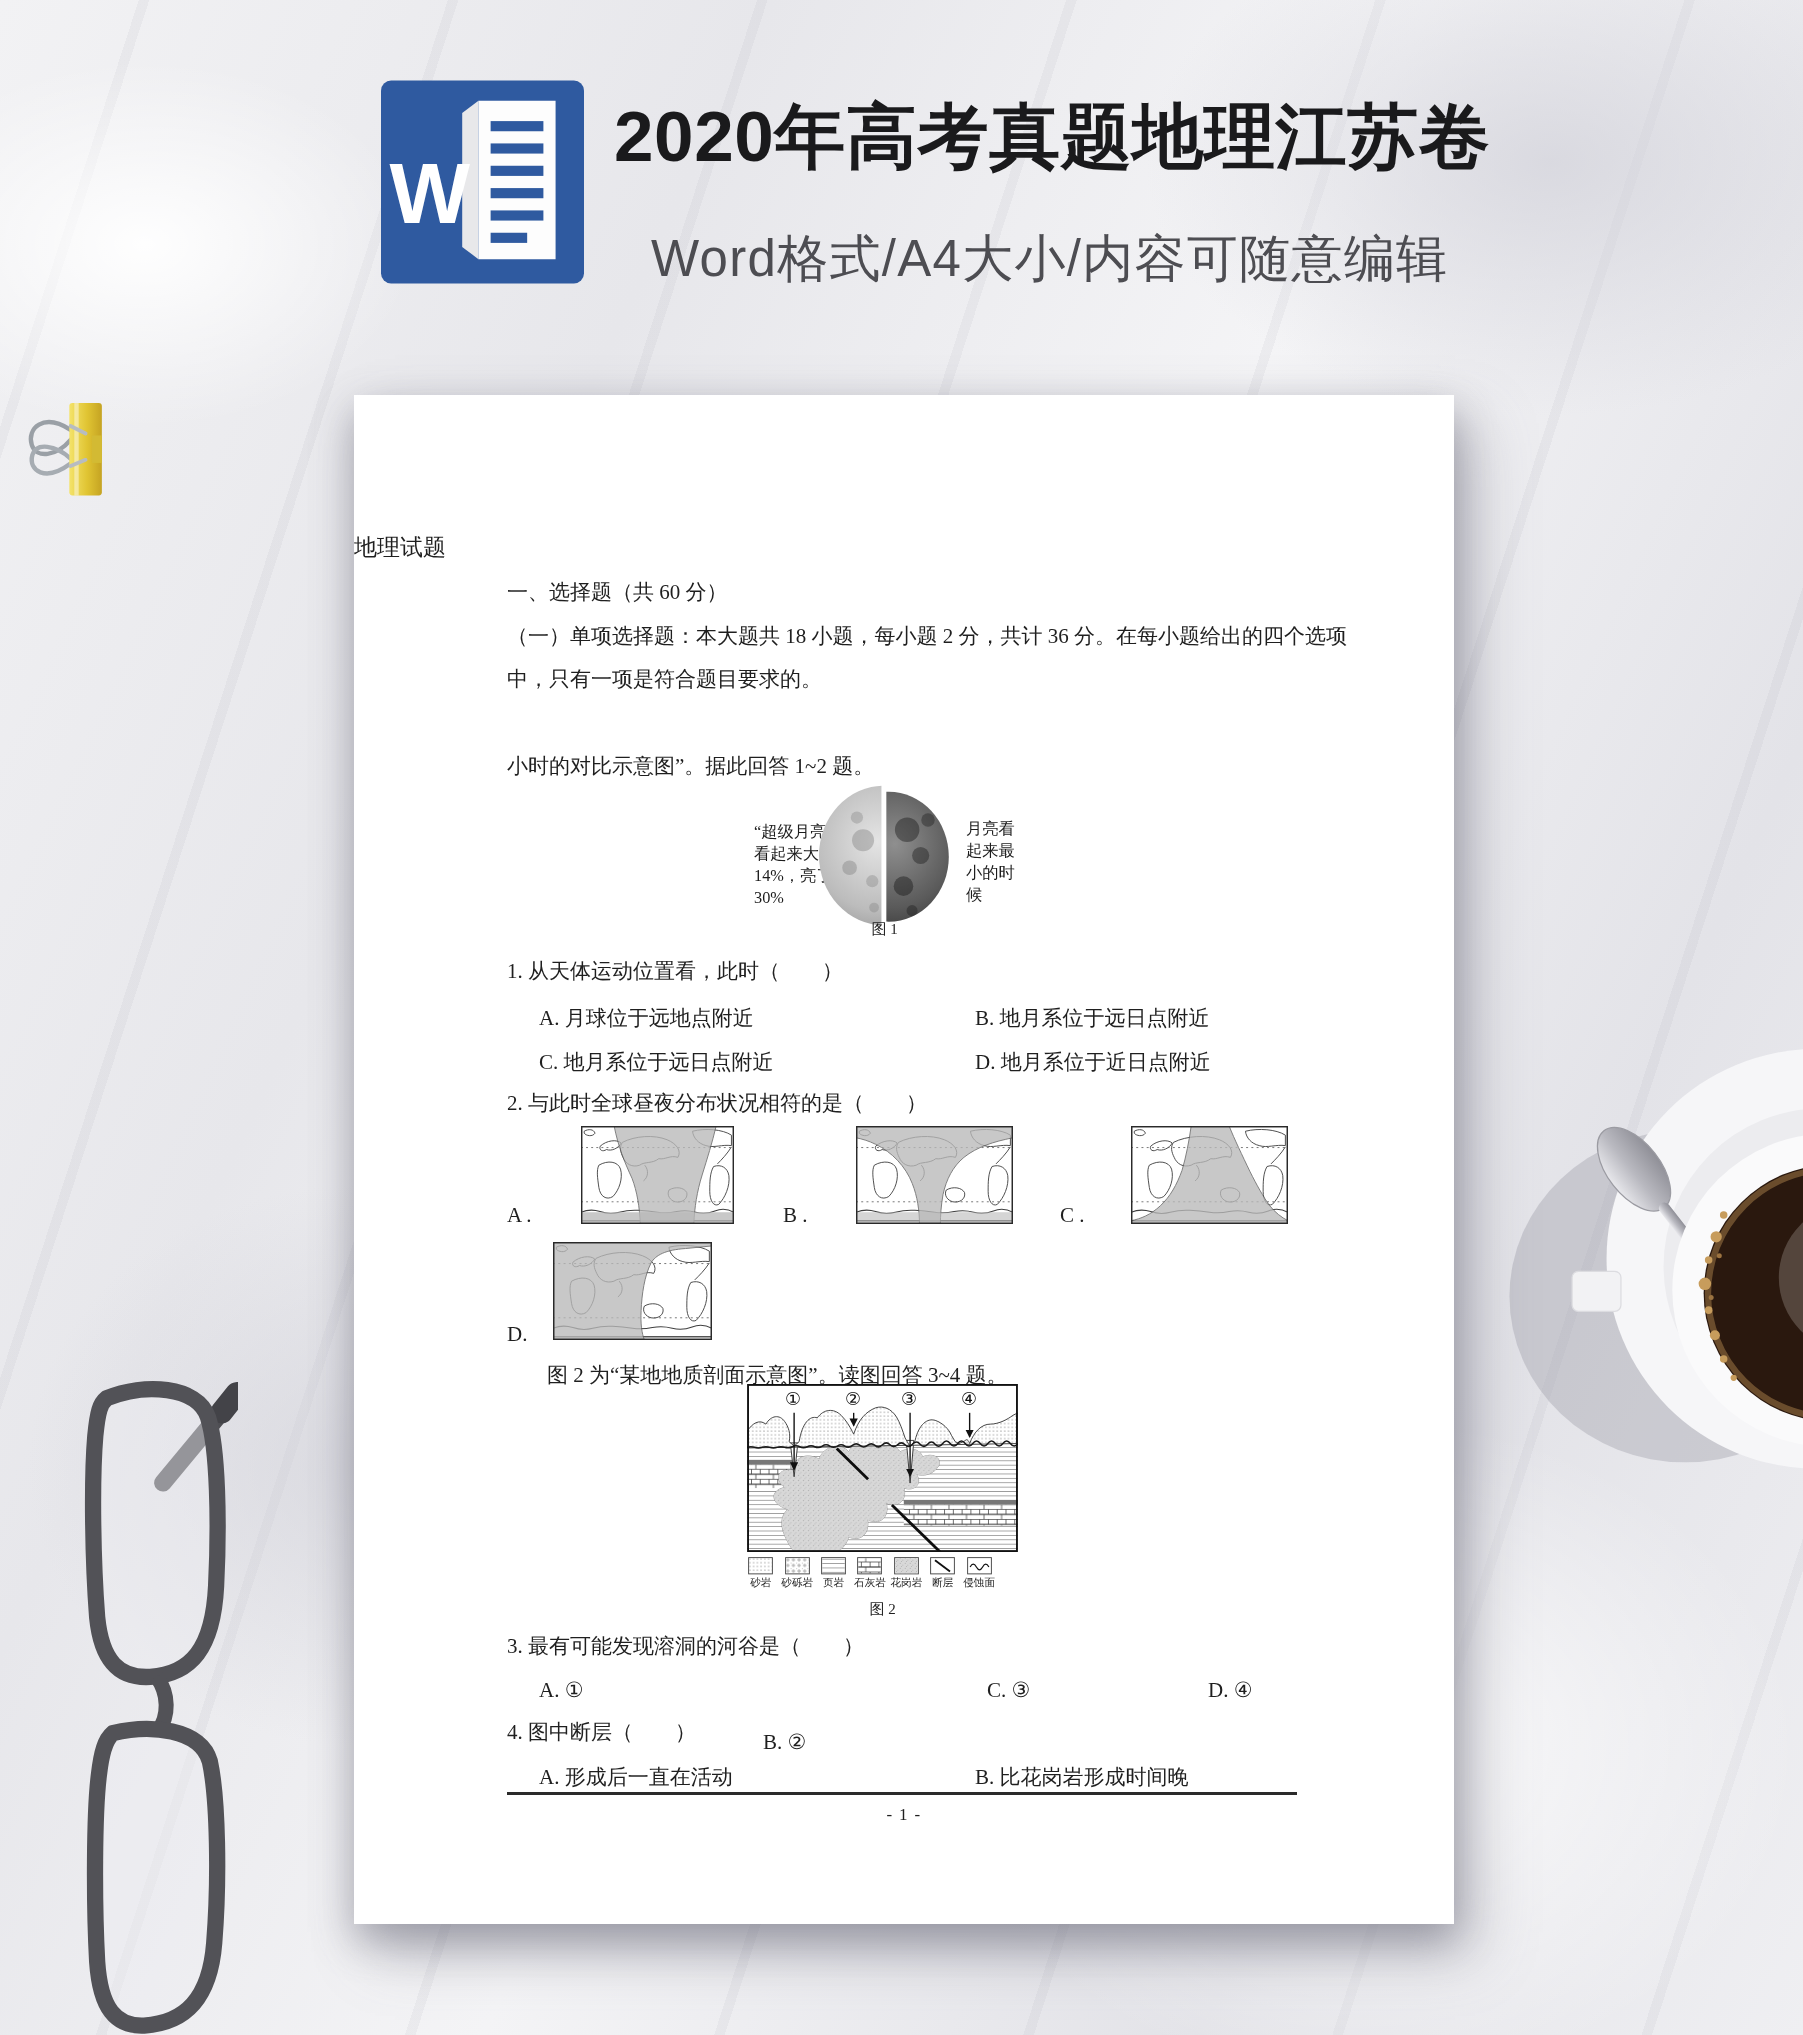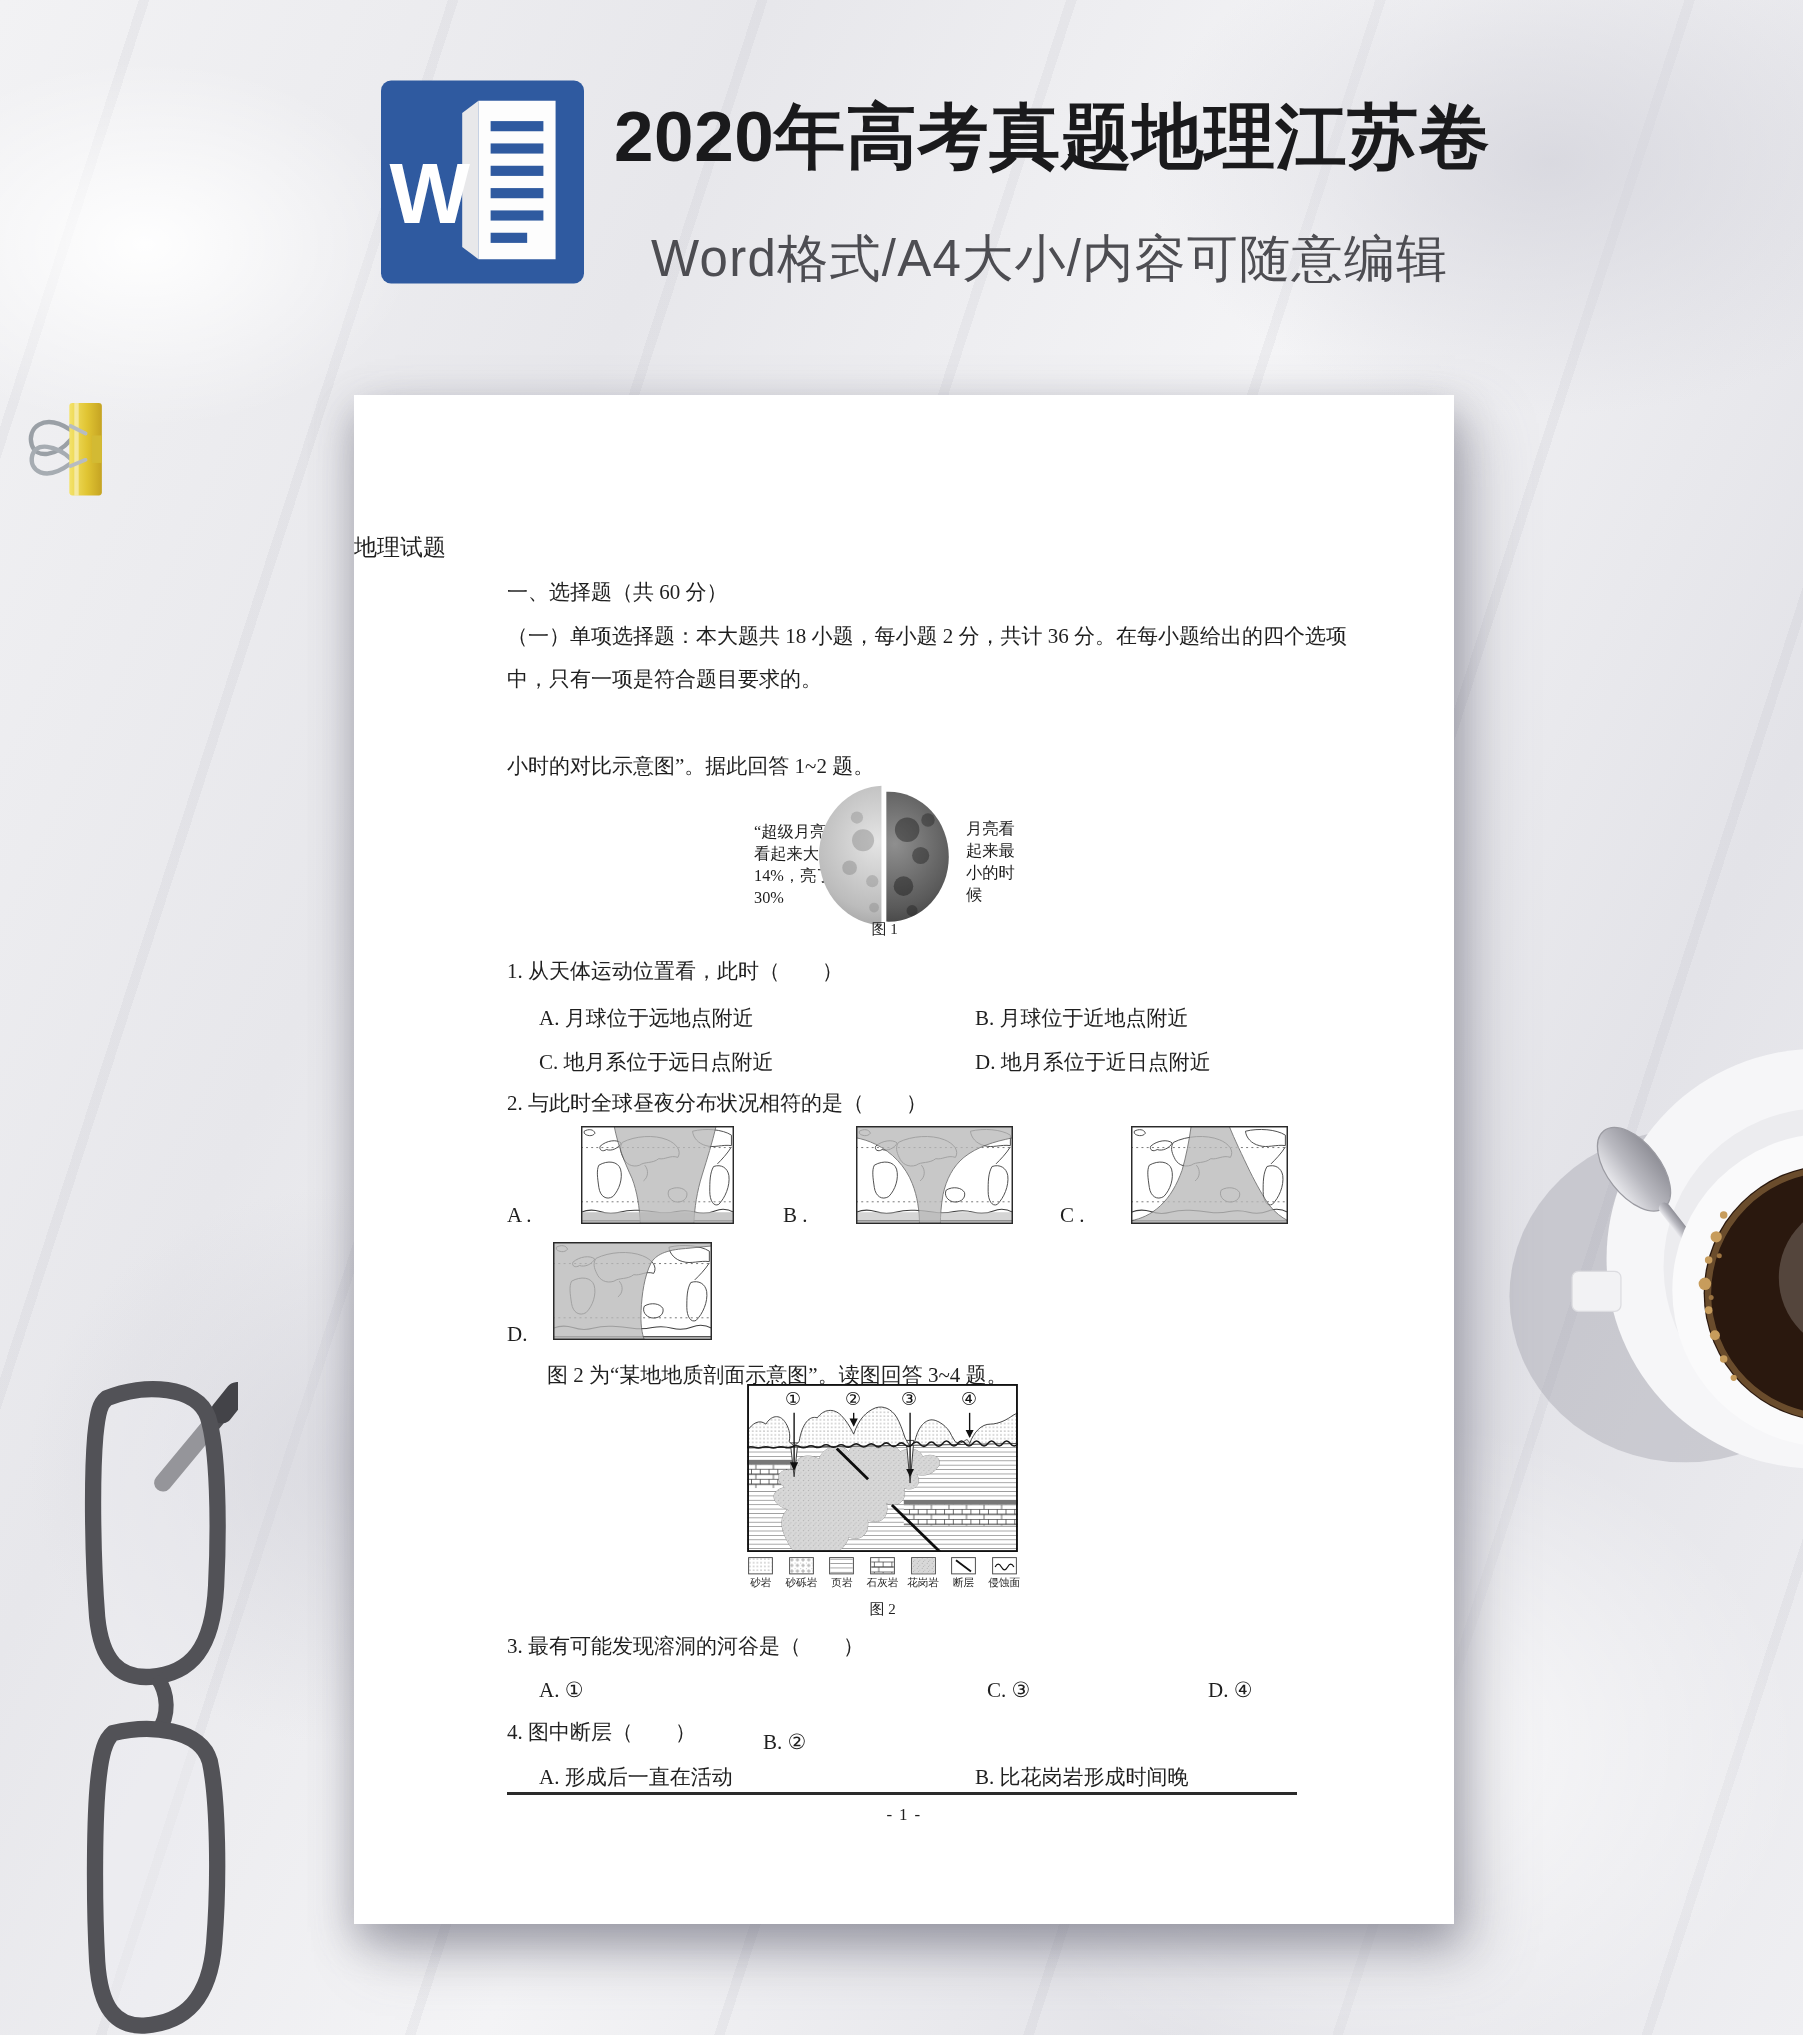--- a/index.html
+++ b/index.html
@@ -25,21 +25,21 @@
   .page{position:absolute;left:354px;top:395px;width:1100px;height:1529px;background:#ffffff;
     box-shadow:0 16.3px 38px rgba(95,95,110,.45), 21px 27.6px 56px rgba(110,110,125,.35);
     font-family:"Liberation Serif","DejaVu Serif",serif;color:#1f1f1f;}
   .tline{position:absolute;font-size:21px;line-height:1.2;white-space:nowrap;}
   .doc-title{font-size:23px;width:100%;text-align:left;}
   .opt{position:absolute;font-size:21px;white-space:nowrap;}
   .fig-label{position:absolute;font-size:16.3px;line-height:22px;color:#1c1c1c;}
   .fig-cap{position:absolute;font-size:15px;text-align:center;}
   .map-label{position:absolute;font-size:21px;}
   .marker{position:absolute;font-size:18px;color:#111;font-family:"DejaVu Sans",sans-serif;}
-  .legend-row{position:absolute;display:flex;gap:8.8px;justify-content:space-between;width:271px;}
+  .legend-row{position:absolute;display:flex;gap:8.8px;justify-content:flex-start;width:271px;}
   .legend-item{display:flex;flex-direction:column;align-items:center;width:27.6px;}
   .legend-item span{font-size:10.6px;margin-top:1.3px;white-space:nowrap;color:#1c1c1c;}
   .rule{position:absolute;background:#2a2a2a;}
   .pagenum{position:absolute;width:1100px;text-align:center;font-size:17px;letter-spacing:1.3px;}
 </style>
 </head>
 <body>
 
 <div class="scene">
   <div class="marble"></div>
@@ -209,21 +209,21 @@
     <div class="fig-label" style="top:423px;left:612px;width:75px">
       <div>月亮看</div>
       <div>起来最</div>
       <div>小的时</div>
       <div>候</div>
     </div>
     <div class="fig-cap" style="top:525px;left:460px;width:141px">图 1</div>
 
     <div class="tline" style="top:564px;left:153px">1. 从天体运动位置看，此时（　　）</div>
     <span class="opt" style="top:609px;left:185px">A. 月球位于远地点附近</span>
-    <span class="opt" style="top:609px;left:621px">B. 月球位于近地点附近</span>
+    <span class="opt" style="top:609px;left:621px">B. 地月系位于远日点附近</span>
     <span class="opt" style="top:653px;left:185px">C. 地月系位于远日点附近</span>
     <span class="opt" style="top:653px;left:621px">D. 地月系位于近日点附近</span>
 
     <div class="tline" style="top:696px;left:153px">2. 与此时全球昼夜分布状况相符的是（　　）</div>
 
     <span class="map-label" style="top:808px;left:153px">A .</span>
     <svg class="abs" style="left:227px;top:731px" width="153" height="98" viewBox="0 0 240 150" preserveAspectRatio="none">
       <rect width="240" height="150" fill="#ffffff"></rect>
       <use href="#worldmap"></use>
       <path d="M52,0 L212,0 C206,25 198,50 190,75 C182,100 178,125 177,150 L93,150 C92,125 88,100 80,80 C68,55 58,30 52,0 Z" fill="#b9b9b9" opacity="0.78" stroke="#5a5a5a" stroke-width="1.5"></path>

